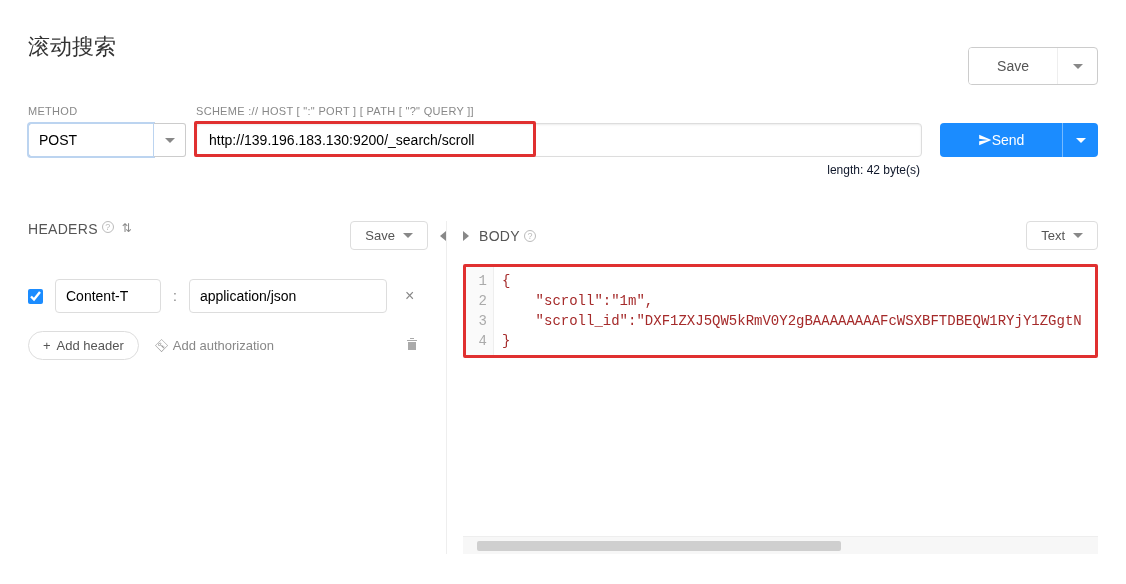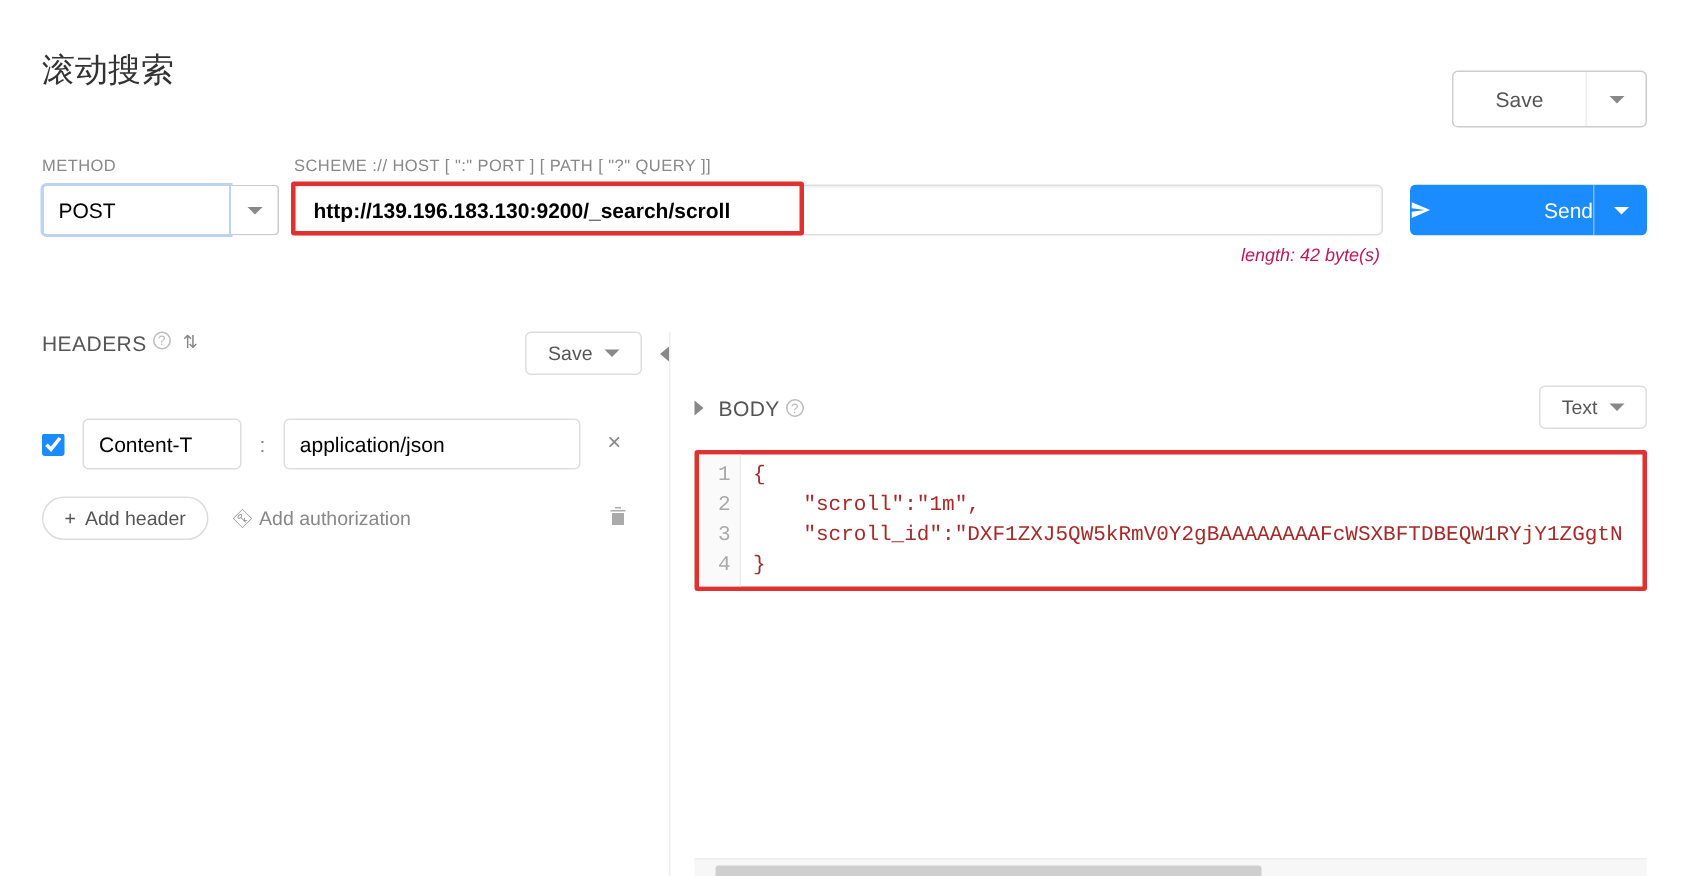--- a/index.html
+++ b/index.html
@@ -14,28 +14,28 @@
 .caret-down { width: 0; height: 0; border-left: 5px solid transparent; border-right: 5px solid transparent; border-top: 5px solid #888; }
 .req-row { display: flex; gap: 8px; margin-top: 20px; }
 .method-col { width: 160px; }
 .url-col { flex: 1; margin-right: 10px; }
 .send-col { width: 158px; }
 .label-small { font-size: 11px; color: #888; margin-bottom: 6px; letter-spacing: 0.3px; white-space: nowrap; overflow: hidden; }
 .method-group { display: flex; height: 34px; }
 .method-input { width: 126px; height: 34px; border: 1px solid #8db0dc; outline: 2px solid #bcd4f0; outline-offset: -1px; border-radius: 3px 0 0 3px; padding: 0 10px; font-size: 14px; }
 .method-dd { width: 32px; border: 1px solid #ccc; border-left: none; border-radius: 0 3px 3px 0; background: #fff; display: flex; align-items: center; justify-content: center; cursor: pointer; }
 .method-dd .caret-down { border-top-color: #888; }
-.url-input { width: 100%; height: 34px; border: 1px solid #ddd; border-radius: 4px; padding: 0 12px; font-size: 14px; box-shadow: inset 0 1px 2px rgba(0,0,0,0.08); font-weight: bold; }
+.url-input { width: 100%; height: 34px; border: 1px solid #ddd; border-radius: 4px; padding: 0 12px; font-size: 14px; box-shadow: inset 0 1px 2px rgba(0,0,0,0.08); }
 .url-highlight { position: absolute; border: 3px solid #e03030; border-radius: 2px; pointer-events: none; }
 .send-group { display: flex; height: 34px; border-radius: 4px; overflow: hidden; }
-.send-btn { flex: 1; background: #1b8cff; color: #fff; display: flex; align-items: center; justify-content: space-between; gap: 0; cursor: pointer; font-weight: 500; }
+.send-btn { flex: 1; background: #1b8cff; color: #fff; display: flex; align-items: center; justify-content: center; gap: 0; cursor: pointer; font-weight: 500; }
 .send-dd { width: 36px; background: #1b8cff; border-left: 1px solid rgba(255,255,255,0.4); display: flex; align-items: center; justify-content: center; cursor: pointer; }
 .send-dd .caret-down { border-top-color: #fff; }
 .paper-plane { width: 14px; height: 14px; }
-.info-row { text-align: right; font-size: 12px; color: #be185d; margin-top: 6px; margin-right: 178px; font-style: italic; }
+.info-row { text-align: right; font-size: 12px; color: #0f172a; margin-top: 6px; margin-right: 178px; }
 .qp-row { margin-top: 14px; margin-left: 198px; display: flex; align-items: center; gap: 8px; color: #555; cursor: pointer; }
 .tri-right { width: 0; height: 0; border-top: 5px solid transparent; border-bottom: 5px solid transparent; border-left: 6px solid #888; }
 .panels { display: flex; margin-top: 44px; gap: 0; }
 .left-panel { width: 418px; padding-right: 18px; }
 .right-panel { flex: 1; border-left: 1px solid #eee; padding-left: 16px; position: relative; }
 .panel-head { display: flex; align-items: flex-start; margin-bottom: 24px; min-height: 34px; }
 .panel-title { font-size: 14px; color: #555; letter-spacing: 0.3px; }
 .sup-q { display: inline-flex; width: 12px; height: 12px; border: 1px solid #bbb; border-radius: 50%; font-size: 9px; align-items: center; justify-content: center; color: #bbb; margin-left: 4px; vertical-align: top; }
 .sort-icon { margin-left: 8px; font-size: 12px; color: #888; }
 .head-spacer { flex: 1; }
@@ -46,21 +46,21 @@
 .cb { width: 15px; height: 15px; accent-color: #1b8cff; }
 .hname, .hval { height: 34px; border: 1px solid #ddd; border-radius: 4px; padding: 0 10px; font-size: 14px; }
 .hname { width: 106px; }
 .colon { color: #888; }
 .hval { width: 198px; }
 .x-remove { color: #888; font-size: 16px; cursor: pointer; padding: 0 6px; }
 .action-row { display: flex; align-items: center; gap: 18px; }
 .add-btn { border: 1px solid #ddd; border-radius: 16px; padding: 6px 14px; background: #fff; cursor: pointer; font-size: 13px; color: #555; display: flex; align-items: center; gap: 6px; }
 .auth-link { color: #888; font-size: 13px; cursor: pointer; display: flex; align-items: center; gap: 6px; }
 .trash-icon { margin-left: auto; color: #aaa; cursor: pointer; font-size: 14px; margin-right: 10px; }
-.body-head { display: flex; align-items: center; margin-top: 36px; }
+.body-head { display: flex; align-items: center; }
 .body-collapse { margin-right: 10px; cursor: pointer; }
 .editor-wrap { border: 3px solid #e03030; border-radius: 2px; margin-top: 14px; background: #fff; }
 .editor { display: flex; font-family: "Courier New", monospace; font-size: 14px; overflow: hidden; }
 .gutter { width: 28px; text-align: right; padding: 4px 6px 4px 0; color: #aaa; background: #fafafa; border-right: 1px solid #eee; }
 .gutter div { line-height: 20px; }
 .code { padding: 4px 8px; white-space: pre; color: #a52a2a; line-height: 20px; overflow: hidden; flex: 1; }
 .hscroll { height: 18px; background: #f7f7f7; border-top: 1px solid #eee; display: flex; align-items: center; padding: 0 14px; margin-top: 178px; }
 .thumb { height: 10px; width: 60%; background: #cfcfcf; border-radius: 2px; }
 .key-icon { font-size: 13px; transform: rotate(-45deg); display:inline-block; }
 </style>

